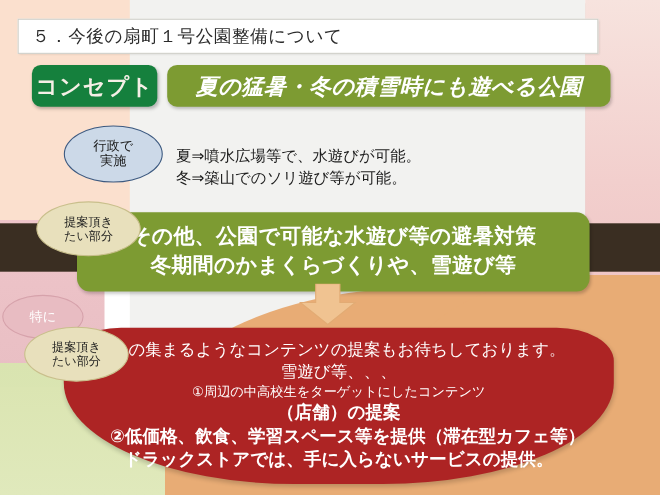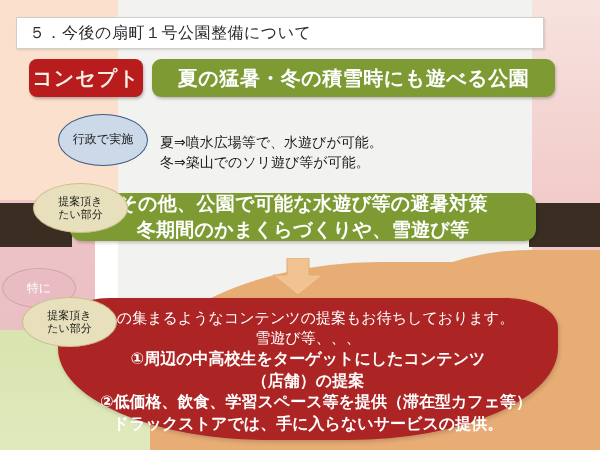--- a/index.html
+++ b/index.html
@@ -37,47 +37,48 @@
     position:absolute;left:16px;top:17px;width:528px;height:32px;
     background:#ffffff;border:1px solid #cfcfc8;box-sizing:border-box;
     display:flex;align-items:center;padding-left:12px;
     box-shadow:1px 1px 2px rgba(0,0,0,.12);
   }
   .title-bar span{font-size:16px;color:#2b2b2b;letter-spacing:.5px;}
 
   
   .concept-label{
     position:absolute;left:29px;top:59px;width:114px;height:38px;
-    background:#b91c1c;border-radius:8px;
+    background:#15803d;border-radius:8px;
     display:flex;align-items:center;justify-content:center;
     box-shadow:1px 2px 3px rgba(0,0,0,.25);
   }
   .concept-label span{font-size:20px;font-weight:bold;color:#f5efe6;letter-spacing:1px;}
   .concept-text{
     position:absolute;left:152px;top:59px;width:403px;height:38px;
     background:#7d9b32;border-radius:9px;
     display:flex;align-items:center;justify-content:center;
     box-shadow:1px 2px 3px rgba(0,0,0,.22);
+    font-style:italic;
   }
   .concept-text span{font-size:20px;font-weight:bold;color:#ffffff;letter-spacing:.5px;}
 
   
   .gyosei-ellipse{
     position:absolute;left:58px;top:114px;width:88px;height:50px;
     background:#ccd9e8;border:1px solid #3d5a80;border-radius:50%;
-    display:flex;align-items:center;justify-content:center;
+    display:flex;flex-direction:column;align-items:center;justify-content:center;
     line-height:1.15;
   }
   .gyosei-ellipse span{font-size:12px;color:#1c1c1c;}
   .gyosei-body{position:absolute;left:160px;top:132px;width:380px;line-height:1.45;}
   .gyosei-body div{font-size:14px;color:#1c1c1c;}
 
   
   .green-box{
-    position:absolute;left:70px;top:193px;width:466px;height:48px;
+    position:absolute;left:70px;top:193px;width:466px;height:72px;
     background:#7d9b32;border-radius:12px;
     display:flex;flex-direction:column;align-items:center;justify-content:center;
     box-shadow:1px 2px 3px rgba(0,0,0,.2);
   }
   .green-box div{font-size:19px;font-weight:bold;color:#ffffff;line-height:1.35;letter-spacing:.3px;}
 
   .teian-ellipse-1{
     position:absolute;left:33px;top:183px;width:93px;height:48px;
     background:#e8e0bc;border:1px solid #c9bf8c;border-radius:50%;
     display:flex;flex-direction:column;align-items:center;justify-content:center;
@@ -110,21 +111,21 @@
     border-radius:52px 52px 210px 210px / 30px 30px 92px 92px;
     box-shadow:1px 2px 4px rgba(0,0,0,.18);
   }
   .red-inner{
     position:absolute;left:0;top:10px;width:100%;
     display:flex;flex-direction:column;align-items:center;
   }
   .red-inner div{color:#ffffff;line-height:1.34;text-align:center;}
   .rl-1{font-size:15px;}
   .rl-2{font-size:15px;}
-  .rl-3{font-size:16px;font-weight:bold;}
+  .rl-3{font-size:12px;font-weight:normal;}
   .rl-4{font-size:16px;font-weight:bold;}
   .rl-5{font-size:16px;font-weight:bold;margin-left:16px;}
   .rl-6{font-size:16px;font-weight:bold;}
 </style>
 </head>
 <body>
 
 <div id="slide">
 
   <div class="bg bg-pink-left"></div>

